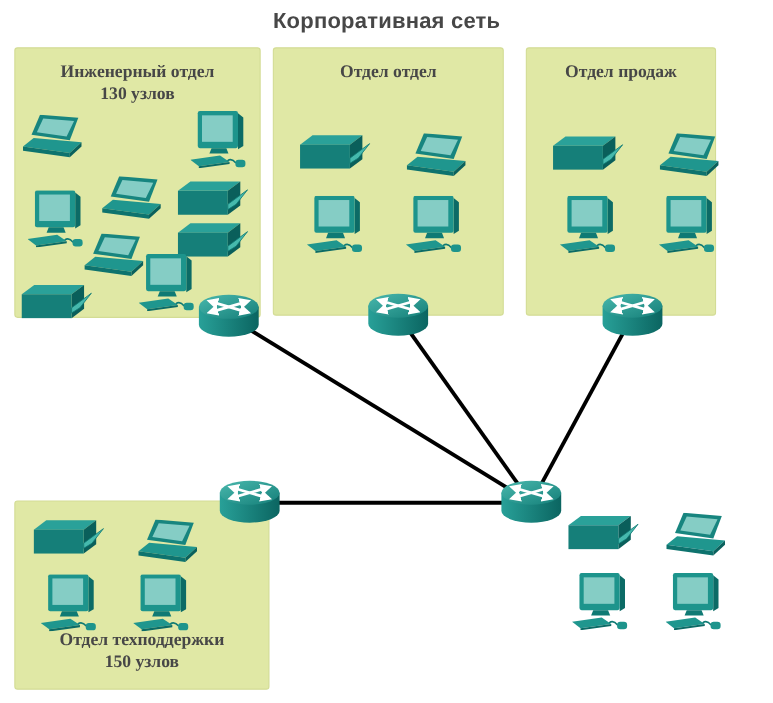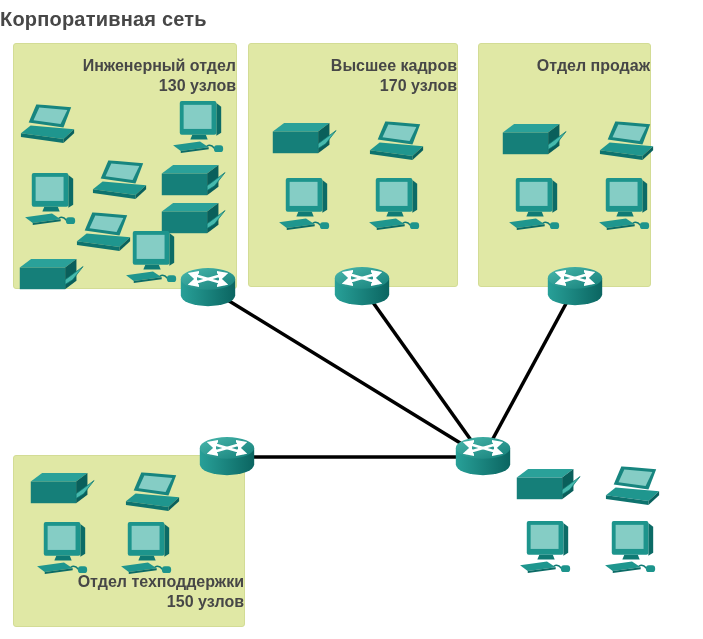--- a/index.html
+++ b/index.html
@@ -1,30 +1,30 @@
 <!DOCTYPE html>
 <html style="--box-bg: #e0e8a5; --text: #474747;"><head>
 <meta charset="utf-8">
 <style>
   html,body{margin:0;padding:0;background:#fff;}
   .canvas{
     position:relative;width:703px;height:639px;background:#fff;overflow:hidden;
     font-family:"Liberation Sans","DejaVu Sans",sans-serif;color:var(--text,#474747);
   }
   .diagram-title{
-    position:absolute;left:0;right:0;top:8px;
+    position:absolute;left:0;right:0;top:8px;text-align:center;
     font-size:20px;font-weight:bold;letter-spacing:.2px;color:var(--text,#474747);
   }
   .dept-box{
     position:absolute;background:var(--box-bg,#e0e8a5);
     border:1px solid #d3dc95;border-radius:3px;box-sizing:border-box;z-index:1;
   }
   .dept-label{
-    position:absolute;left:0;right:0;text-align:right;
-    font-size:16px;font-weight:bold;line-height:20px;color:var(--text,#474747);
+    position:absolute;left:0;right:0;text-align:center;
+    font-size:16px;font-weight:bold;line-height:20px;color:var(--text,#474747);font-family:Liberation Serif, serif;
   }
   .dept-label.top{top:12px;}
   .dept-label.bottom{bottom:14px;}
   #links-svg{position:absolute;left:0;top:0;z-index:2;pointer-events:none;}
   #device-layer{position:absolute;left:0;top:0;width:100%;height:100%;z-index:3;pointer-events:none;}
   .device{position:absolute;}
   .device svg{display:block;width:100%;height:100%;}
   #svg-defs{position:absolute;width:0;height:0;}
 </style>
 </head>
@@ -85,22 +85,21 @@
 
   <div class="dept-box" style="left:13px;top:43px;width:224px;height:246px;">
     <div class="dept-label top">
       <div>Инженерный отдел</div>
       <div>130 узлов</div>
     </div>
   </div>
 
   <div class="dept-box" style="left:248px;top:43px;width:210px;height:244px;">
     <div class="dept-label top">
-      <div>Высшее кадров</div>
-      <div>170 узлов</div>
+      <div>Отдел отдел</div>
     </div>
   </div>
 
   <div class="dept-box" style="left:478px;top:43px;width:173px;height:244px;">
     <div class="dept-label top">
       <div>Отдел продаж</div>
     </div>
   </div>
 
   <div class="dept-box" style="left:13px;top:455px;width:232px;height:172px;">

